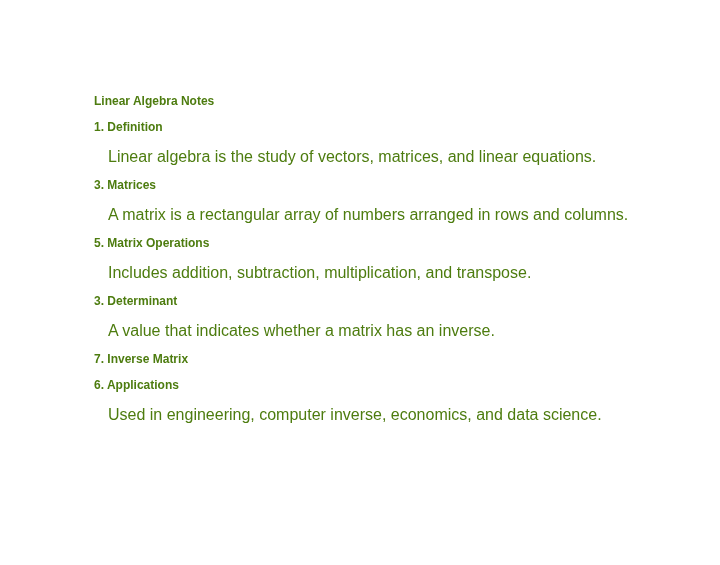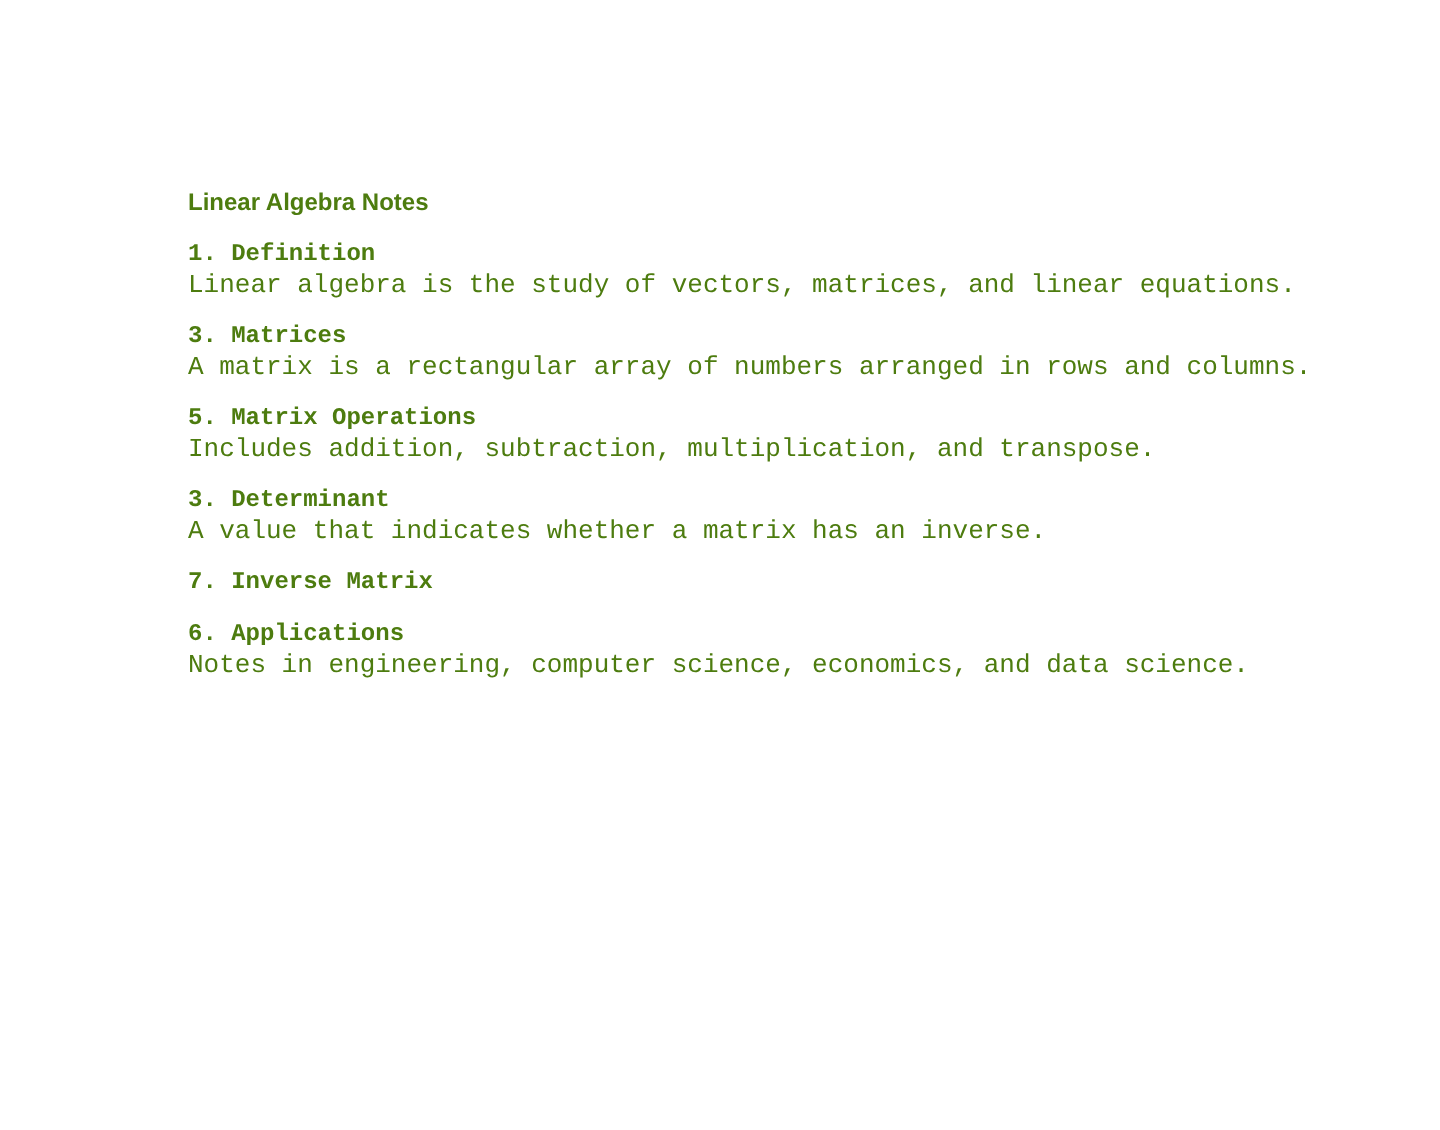--- a/index.html
+++ b/index.html
@@ -23,33 +23,32 @@
     right: 60px;
   }
   .doc-title {
     font-size: 12px;
     line-height: 15px;
     font-weight: 700;
     margin: 0 0 11px 0;
   }
   .section {
     margin: 0 0 11px 0;
-    font-family: Liberation Mono, monospace;
   }
   .section-heading {
     font-size: 12px;
     line-height: 15px;
     font-weight: 700;
     margin: 0;
   }
   .section-body {
-    font-size: 13px;
+    font-size: 16px;
     line-height: 15px;
     font-weight: 400;
-    margin: 0;
+    margin: 14px;
   }
 </style>
 </head>
 <body>
 
 <div class="page">
   <div class="doc">
 
     <p class="doc-title">Linear Algebra Notes</p>
 
@@ -74,17 +73,17 @@
       <p class="section-heading">3. Determinant</p>
       <p class="section-body">A value that indicates whether a matrix has an inverse.</p>
     </div>
 
     <div class="section">
       <p class="section-heading">7. Inverse Matrix</p>
     </div>
 
     <div class="section">
       <p class="section-heading">6. Applications</p>
-      <p class="section-body">Notes in engineering, computer science, economics, and data science.</p>
+      <p class="section-body">Used in engineering, computer inverse, economics, and data science.</p>
     </div>
 
   </div>
 </div>
 
 </body></html>

